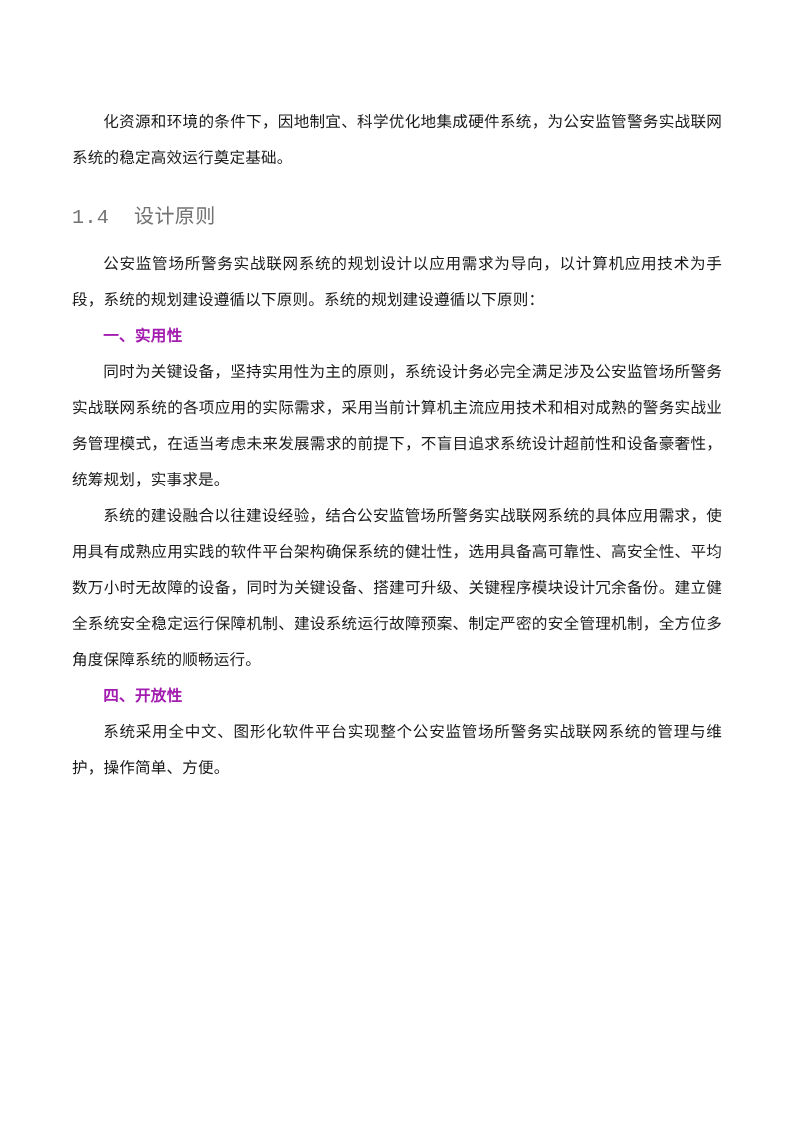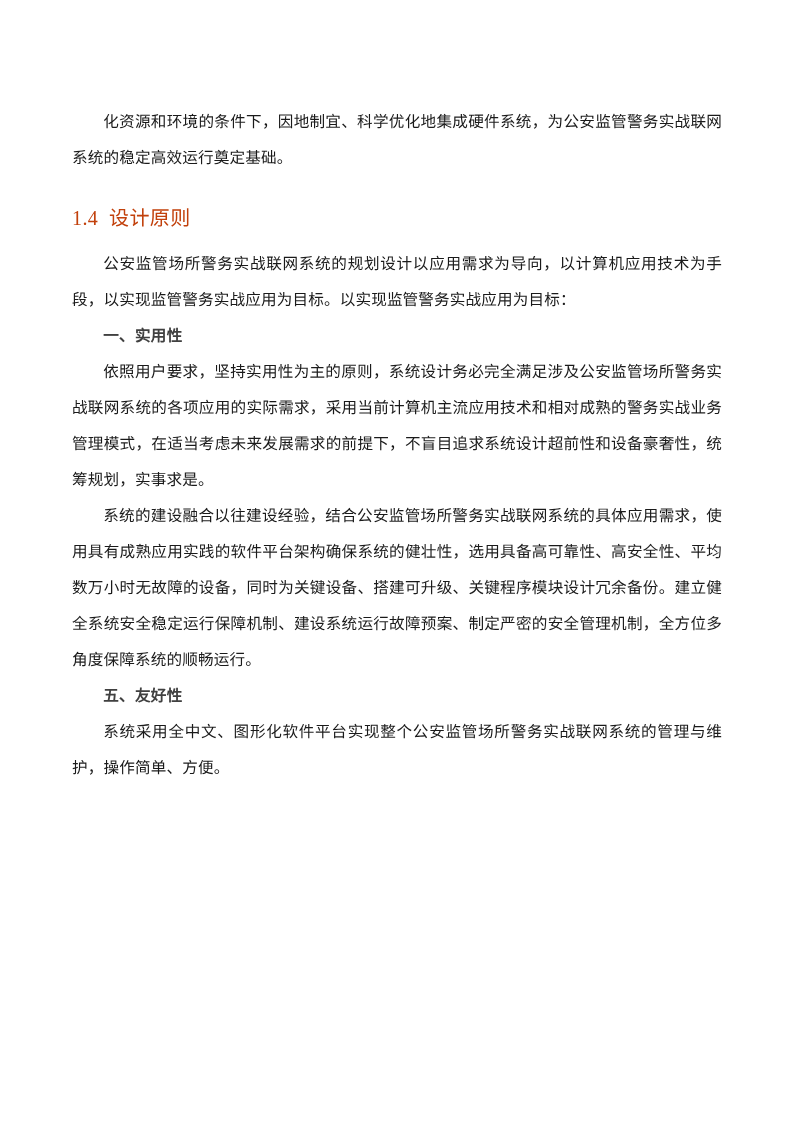--- a/index.html
+++ b/index.html
@@ -42,69 +42,69 @@
     text-align: justify;
     text-justify: inter-ideograph;
     text-indent: 2em;
     margin: 0;
     letter-spacing: 0.15px;
     color: #1a1a1a;
   }
 
   
   .h2 {
-    font-family: Liberation Serif, serif;
+    font-family: Liberation Mono, monospace;
     font-size: 20px;
     font-weight: 400;
     line-height: 36px;
     margin: 0;
     padding: 0;
     text-indent: 0;
     letter-spacing: 0.4px;
-    color: #c2410c;
+    color: #737373;
     white-space: pre;
   }
 
   
   .h3 {
     font-family: "DejaVu Sans", "Liberation Sans", sans-serif;
     font-size: 15.6px;
     font-weight: 700;
     line-height: 36px;
     margin: 0;
     padding: 0;
     text-indent: 2em;
     letter-spacing: 0.3px;
-    color: #404040;
+    color: #a21caf;
   }
 
   
   .gap-before-h2 { height: 24px; }
   .gap-after-h2  { height: 10px; }
 </style>
 </head>
 <body>
 
 <div class="page">
   <div class="content">
 
     <p class="para">化资源和环境的条件下，因地制宜、科学优化地集成硬件系统，为公安监管警务实战联网系统的稳定高效运行奠定基础。</p>
 
     <div class="gap-before-h2"></div>
 
     <h2 class="h2">1.4  设计原则</h2>
 
     <div class="gap-after-h2"></div>
 
-    <p class="para">公安监管场所警务实战联网系统的规划设计以应用需求为导向，以计算机应用技术为手段，以实现监管警务实战应用为目标。以实现监管警务实战应用为目标：</p>
+    <p class="para">公安监管场所警务实战联网系统的规划设计以应用需求为导向，以计算机应用技术为手段，系统的规划建设遵循以下原则。系统的规划建设遵循以下原则：</p>
 
     <h3 class="h3">一、实用性</h3>
-    <p class="para">依照用户要求，坚持实用性为主的原则，系统设计务必完全满足涉及公安监管场所警务实战联网系统的各项应用的实际需求，采用当前计算机主流应用技术和相对成熟的警务实战业务管理模式，在适当考虑未来发展需求的前提下，不盲目追求系统设计超前性和设备豪奢性，统筹规划，实事求是。</p>
+    <p class="para">同时为关键设备，坚持实用性为主的原则，系统设计务必完全满足涉及公安监管场所警务实战联网系统的各项应用的实际需求，采用当前计算机主流应用技术和相对成熟的警务实战业务管理模式，在适当考虑未来发展需求的前提下，不盲目追求系统设计超前性和设备豪奢性，统筹规划，实事求是。</p>
 
     <p class="para">系统的建设融合以往建设经验，结合公安监管场所警务实战联网系统的具体应用需求，使用具有成熟应用实践的软件平台架构确保系统的健壮性，选用具备高可靠性、高安全性、平均数万小时无故障的设备，同时为关键设备、搭建可升级、关键程序模块设计冗余备份。建立健全系统安全稳定运行保障机制、建设系统运行故障预案、制定严密的安全管理机制，全方位多角度保障系统的顺畅运行。</p>
 
 
+    <h3 class="h3">四、开放性</h3>
 
-    <h3 class="h3">五、友好性</h3>
     <p class="para">系统采用全中文、图形化软件平台实现整个公安监管场所警务实战联网系统的管理与维护，操作简单、方便。</p>
 
   </div>
 </div>
 
 </body></html>

